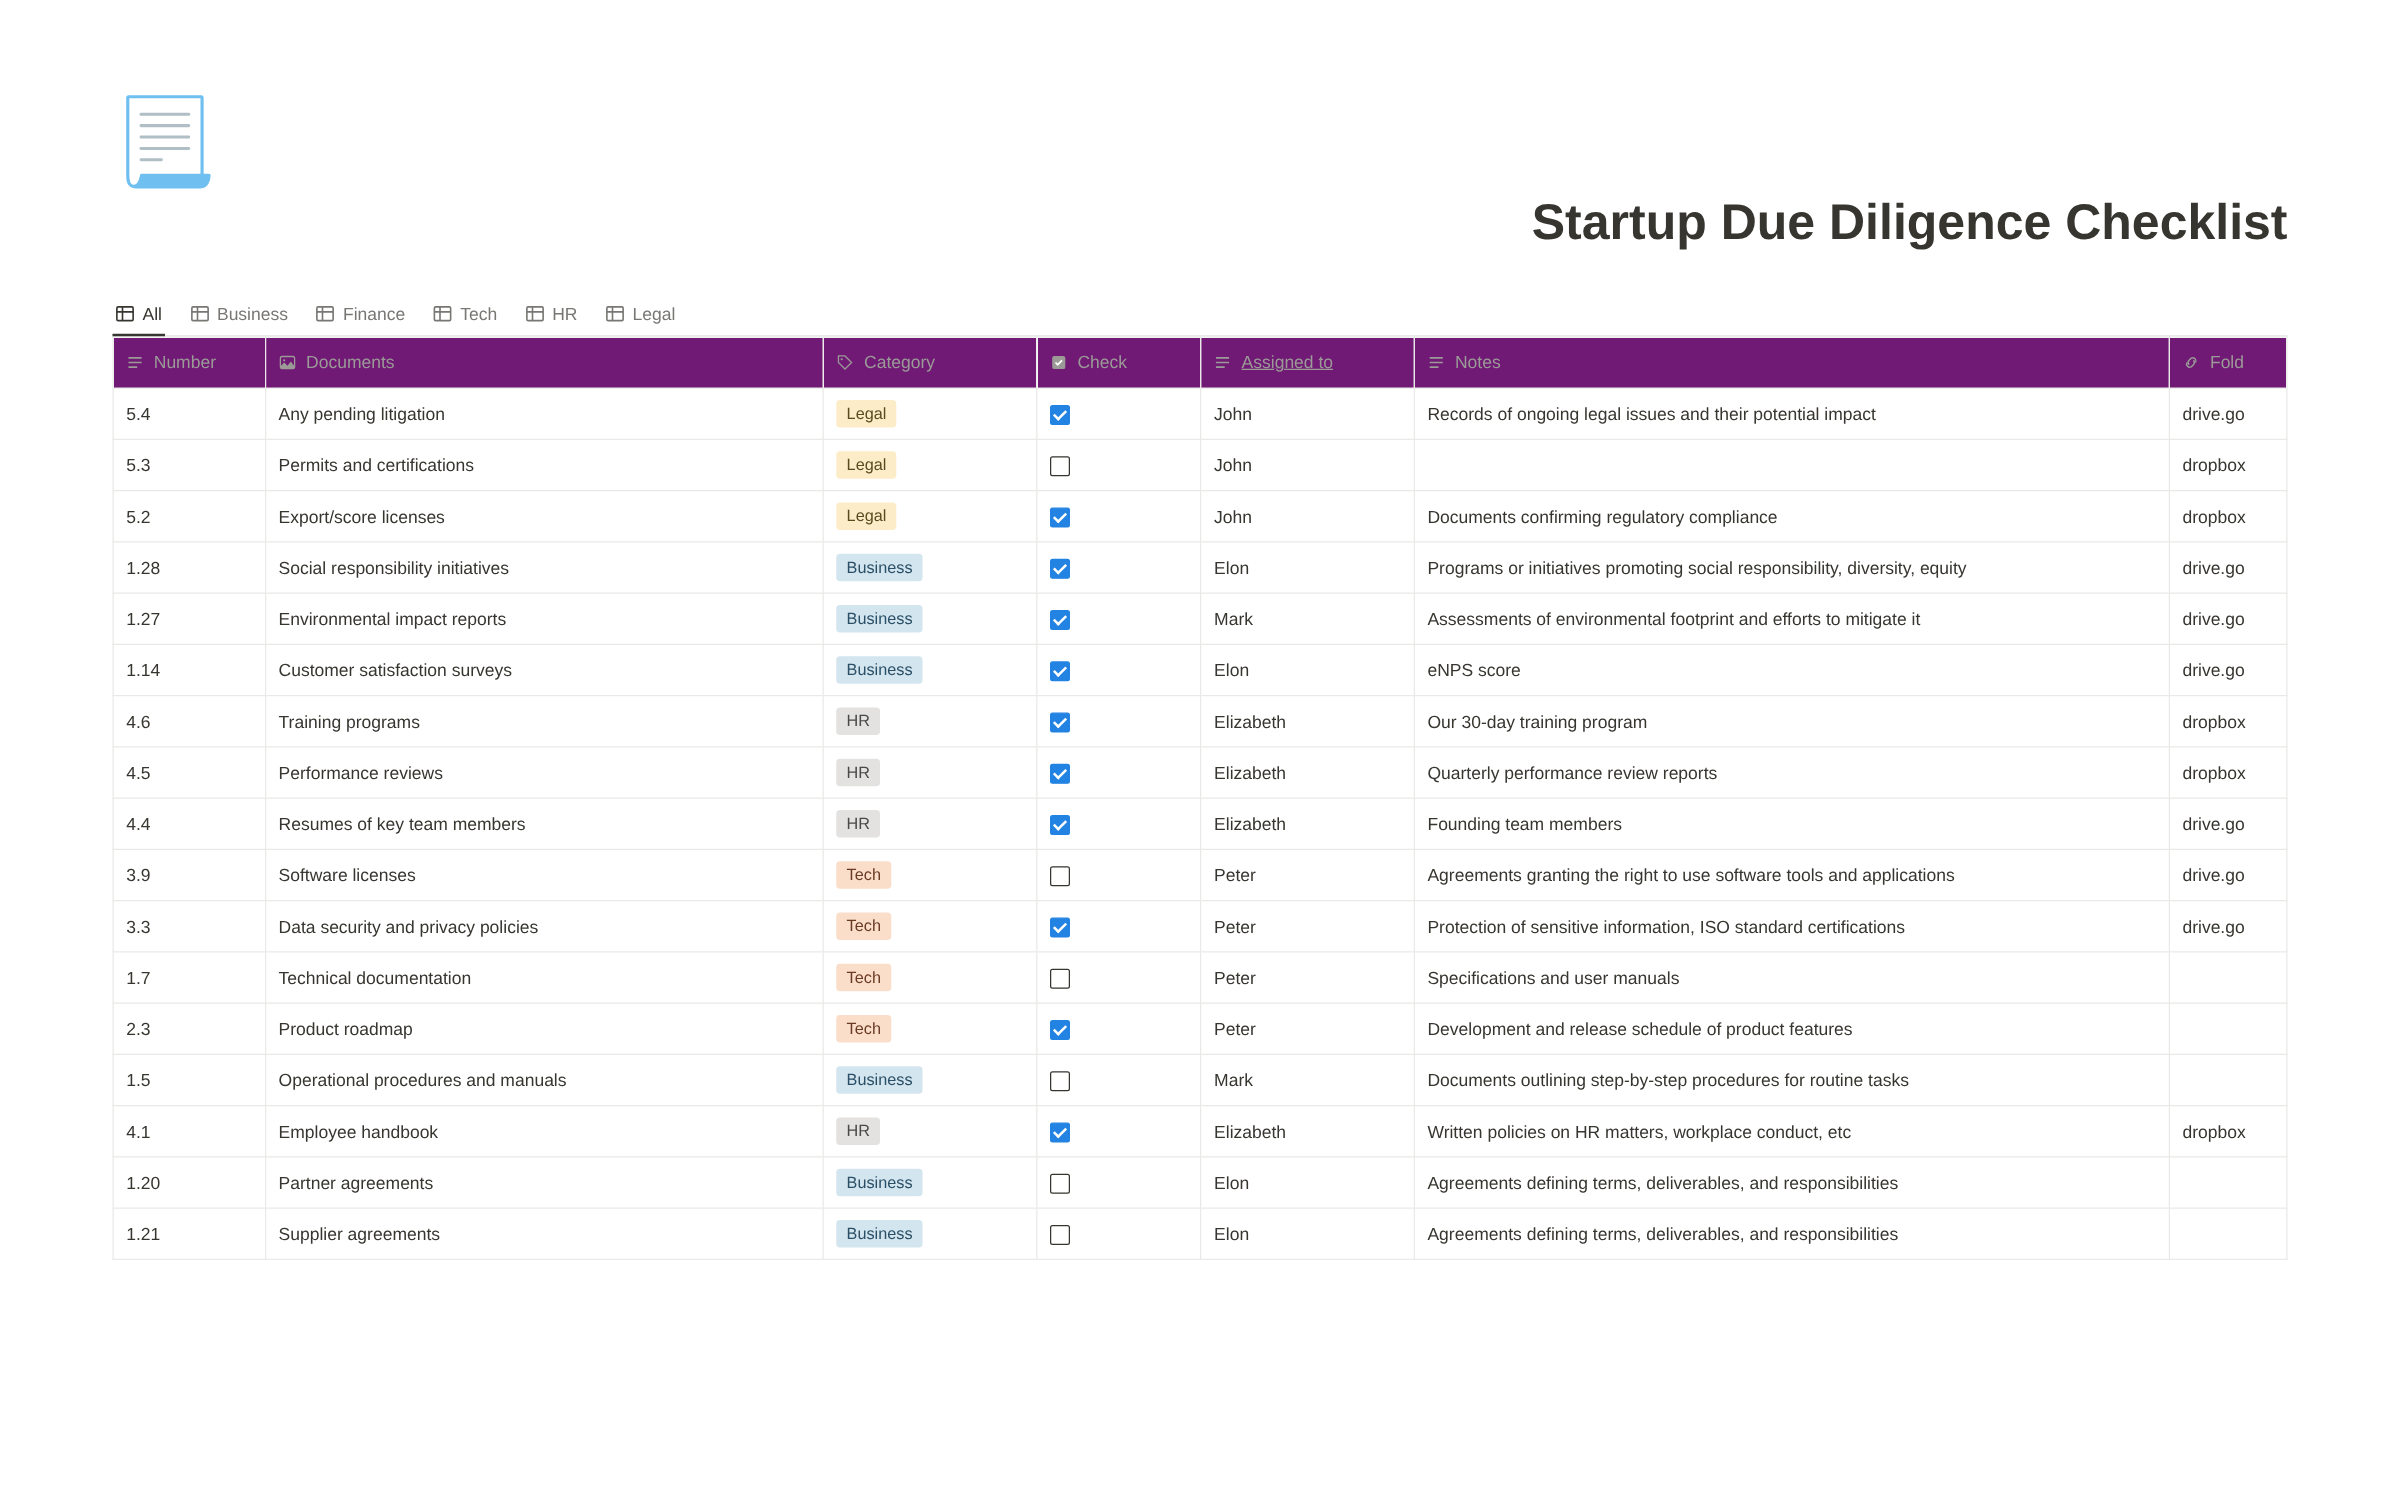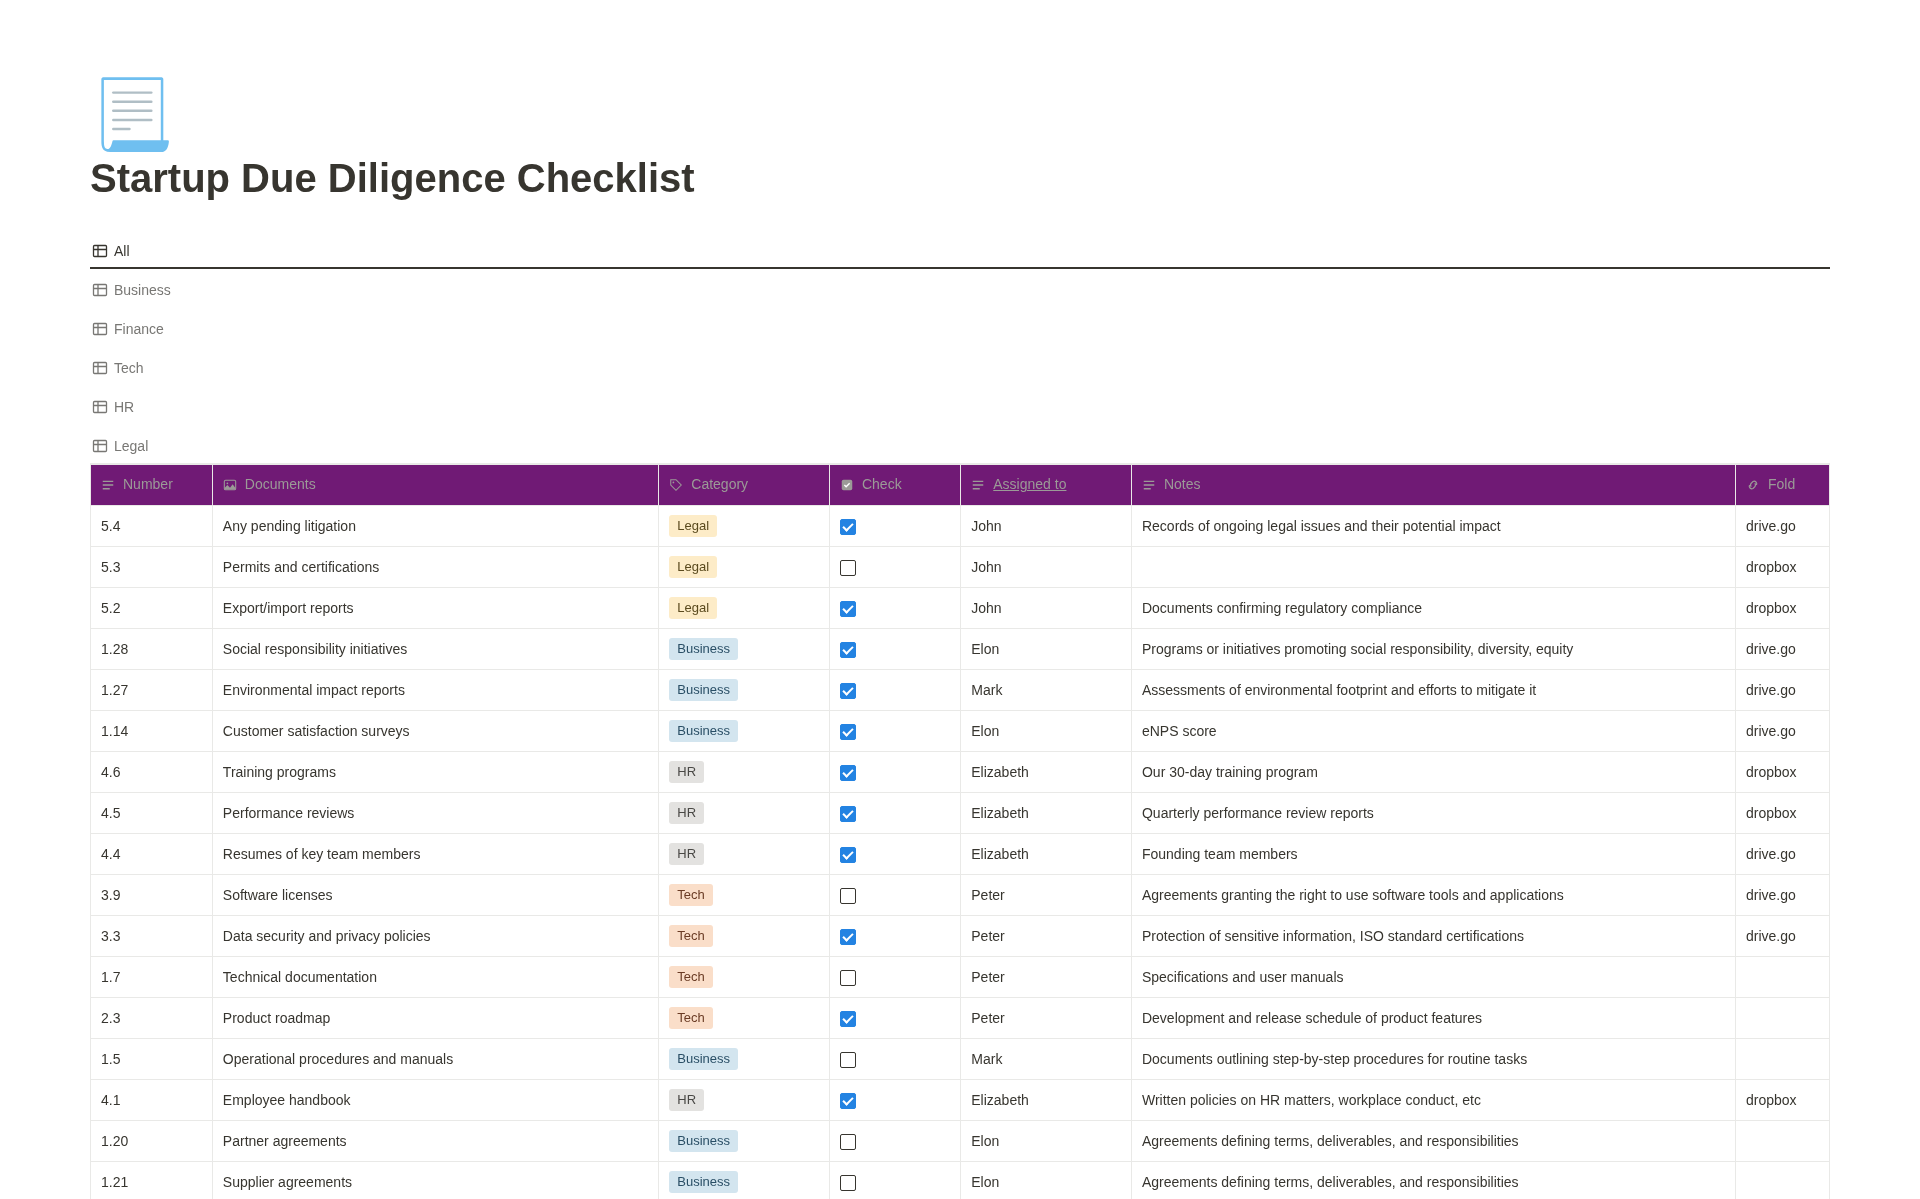--- a/index.html
+++ b/index.html
@@ -15,27 +15,27 @@
   }
   .page-icon {
     font-size: 68px;
     line-height: 1;
     margin-bottom: 8px;
   }
   .page-title {
     font-size: 40px;
     font-weight: 700;
     margin-bottom: 36px;
+    text-align: right;
   }
   .tabs {
     display: flex;
-    gap: 8px;
+    gap: 18px;
     border-bottom: 1px solid #e9e9e7;
     margin-bottom: 0;
-    flex-direction: column;
   }
   .tab {
     display: flex;
     align-items: center;
     gap: 6px;
     padding: 6px 2px 8px 2px;
     color: #787774;
     cursor: pointer;
     font-size: 14px;
     border-bottom: 2px solid transparent;
@@ -250,21 +250,21 @@
           <td>5.3</td>
           <td class="docs-cell">Permits and certifications</td>
           <td><span class="tag tag-legal">Legal</span></td>
           <td><span class="checkbox"></span></td>
           <td>John</td>
           <td></td>
           <td>dropbox</td>
         </tr>
         <tr>
           <td>5.2</td>
-          <td class="docs-cell">Export/import reports</td>
+          <td class="docs-cell">Export/score licenses</td>
           <td><span class="tag tag-legal">Legal</span></td>
           <td><span class="checkbox checked"></span></td>
           <td>John</td>
           <td>Documents confirming regulatory compliance</td>
           <td>dropbox</td>
         </tr>
         <tr>
           <td>1.28</td>
           <td class="docs-cell">Social responsibility initiatives</td>
           <td><span class="tag tag-business">Business</span></td>

